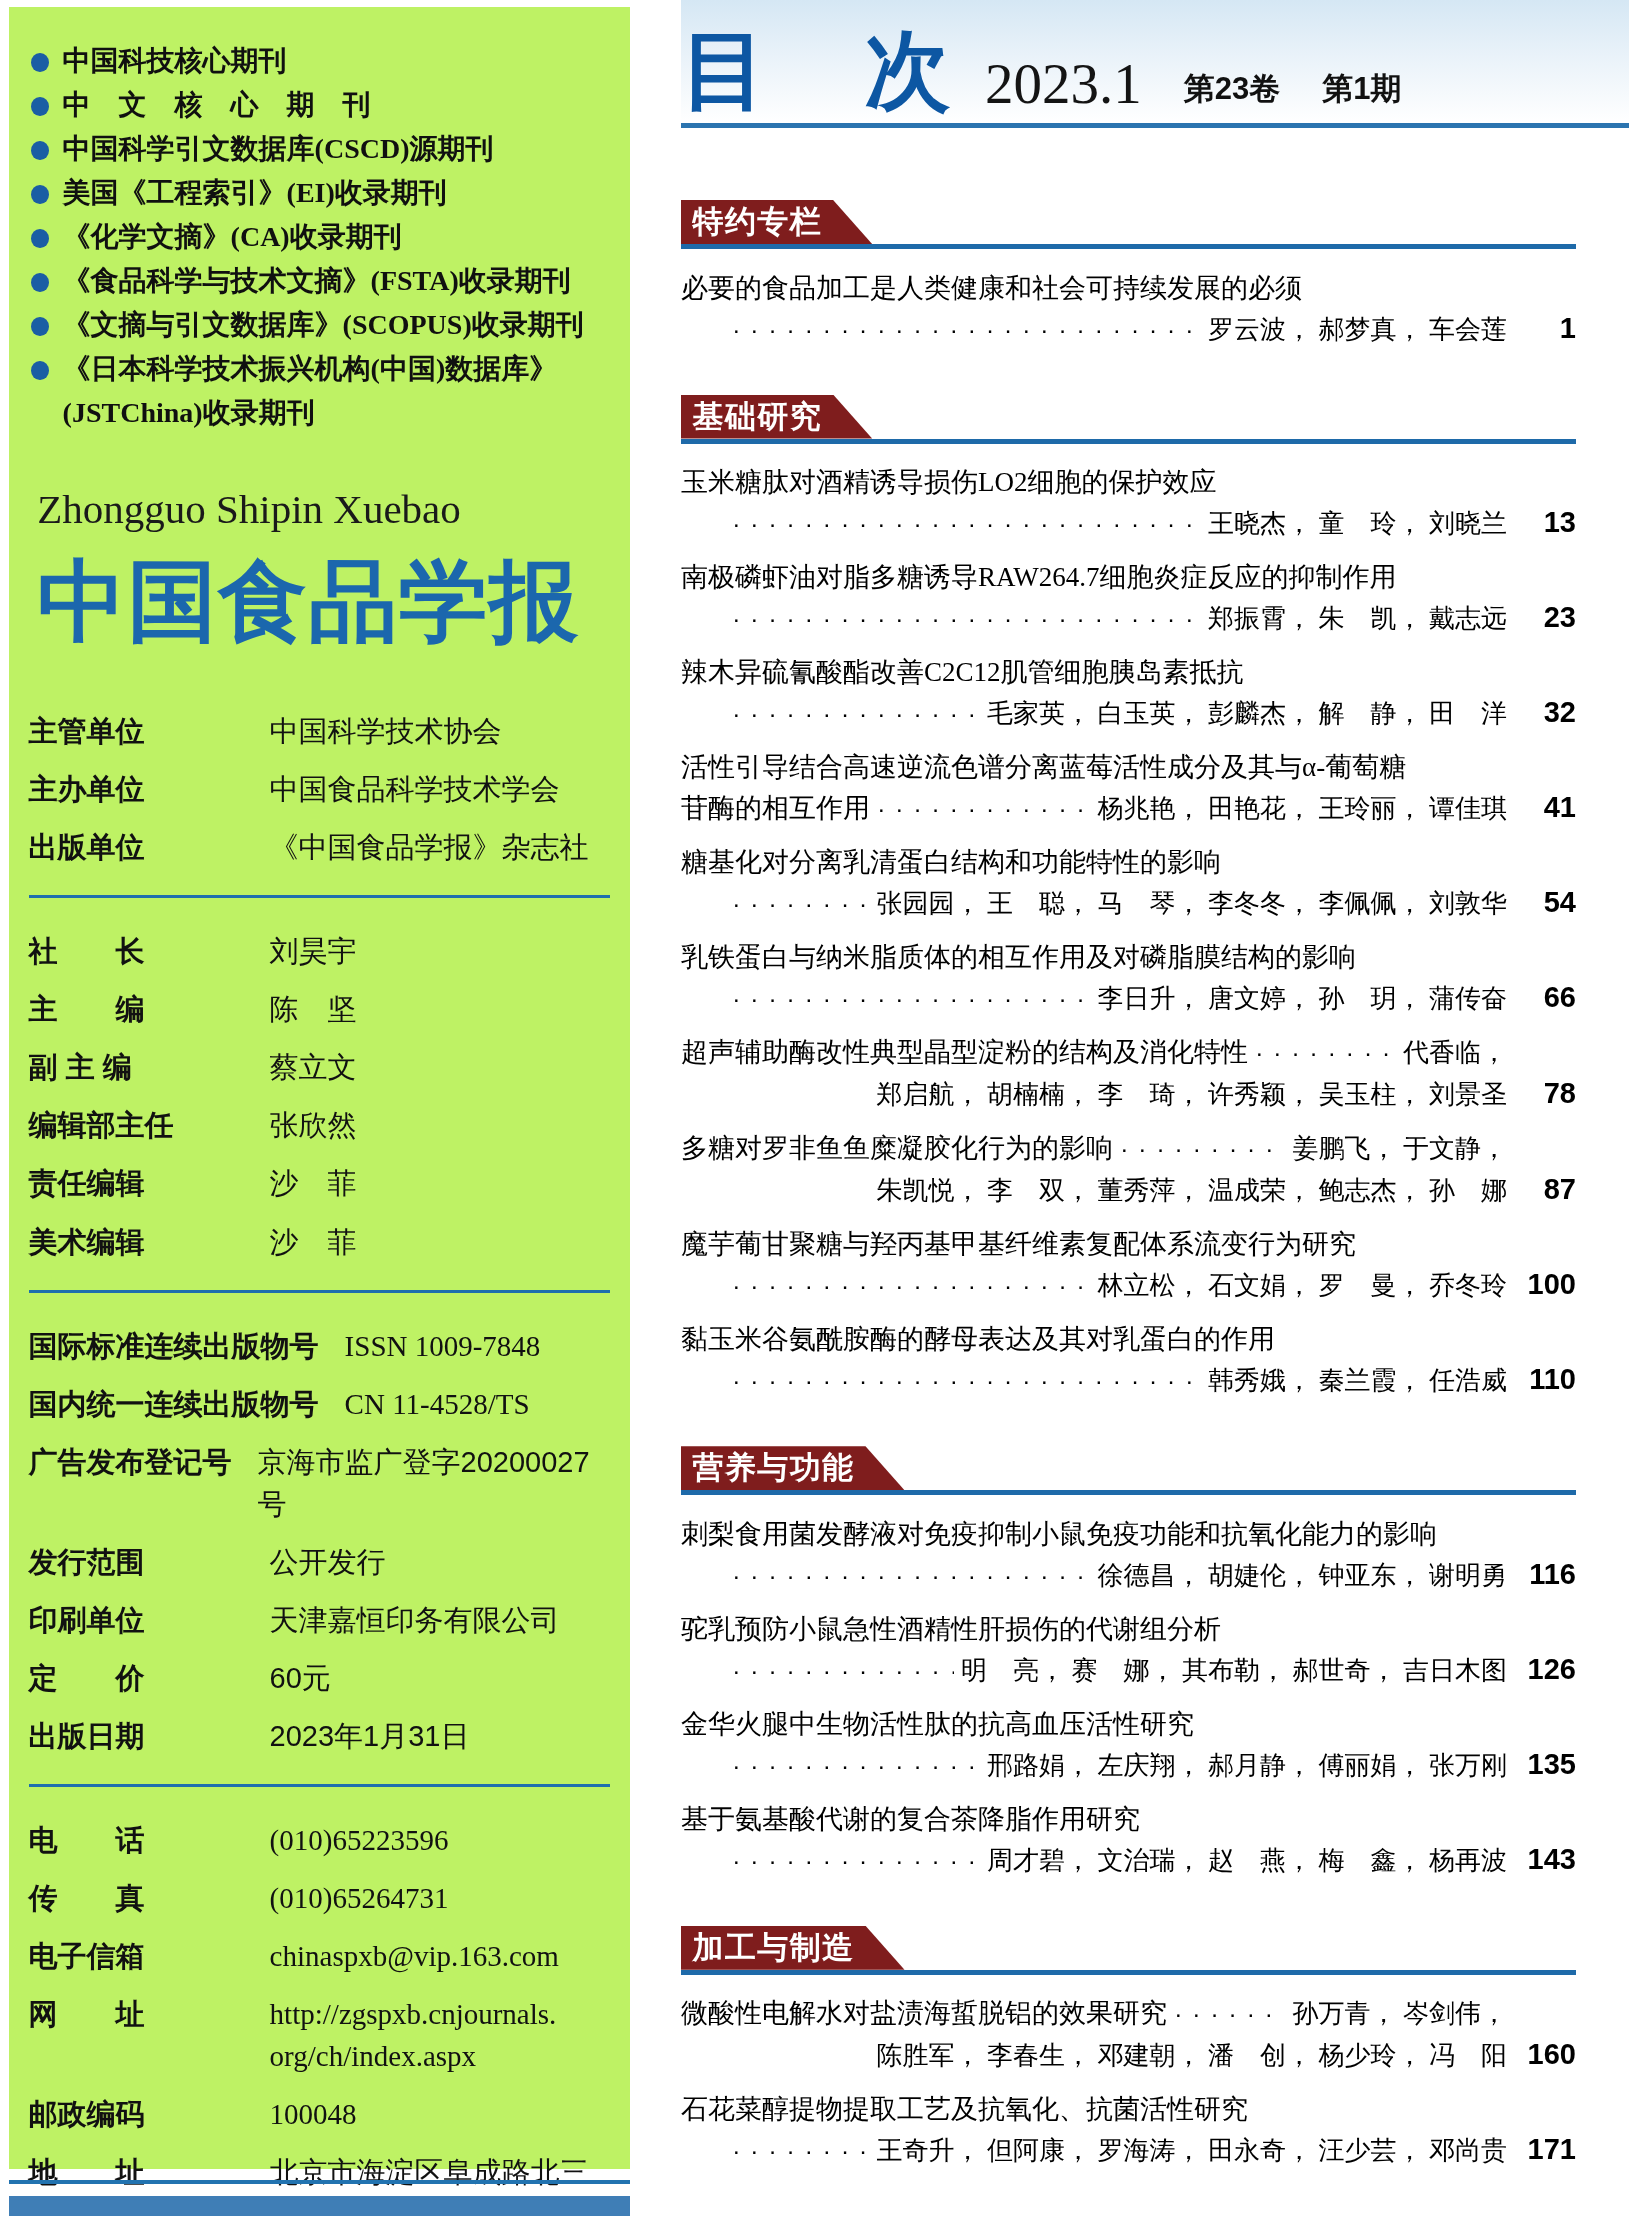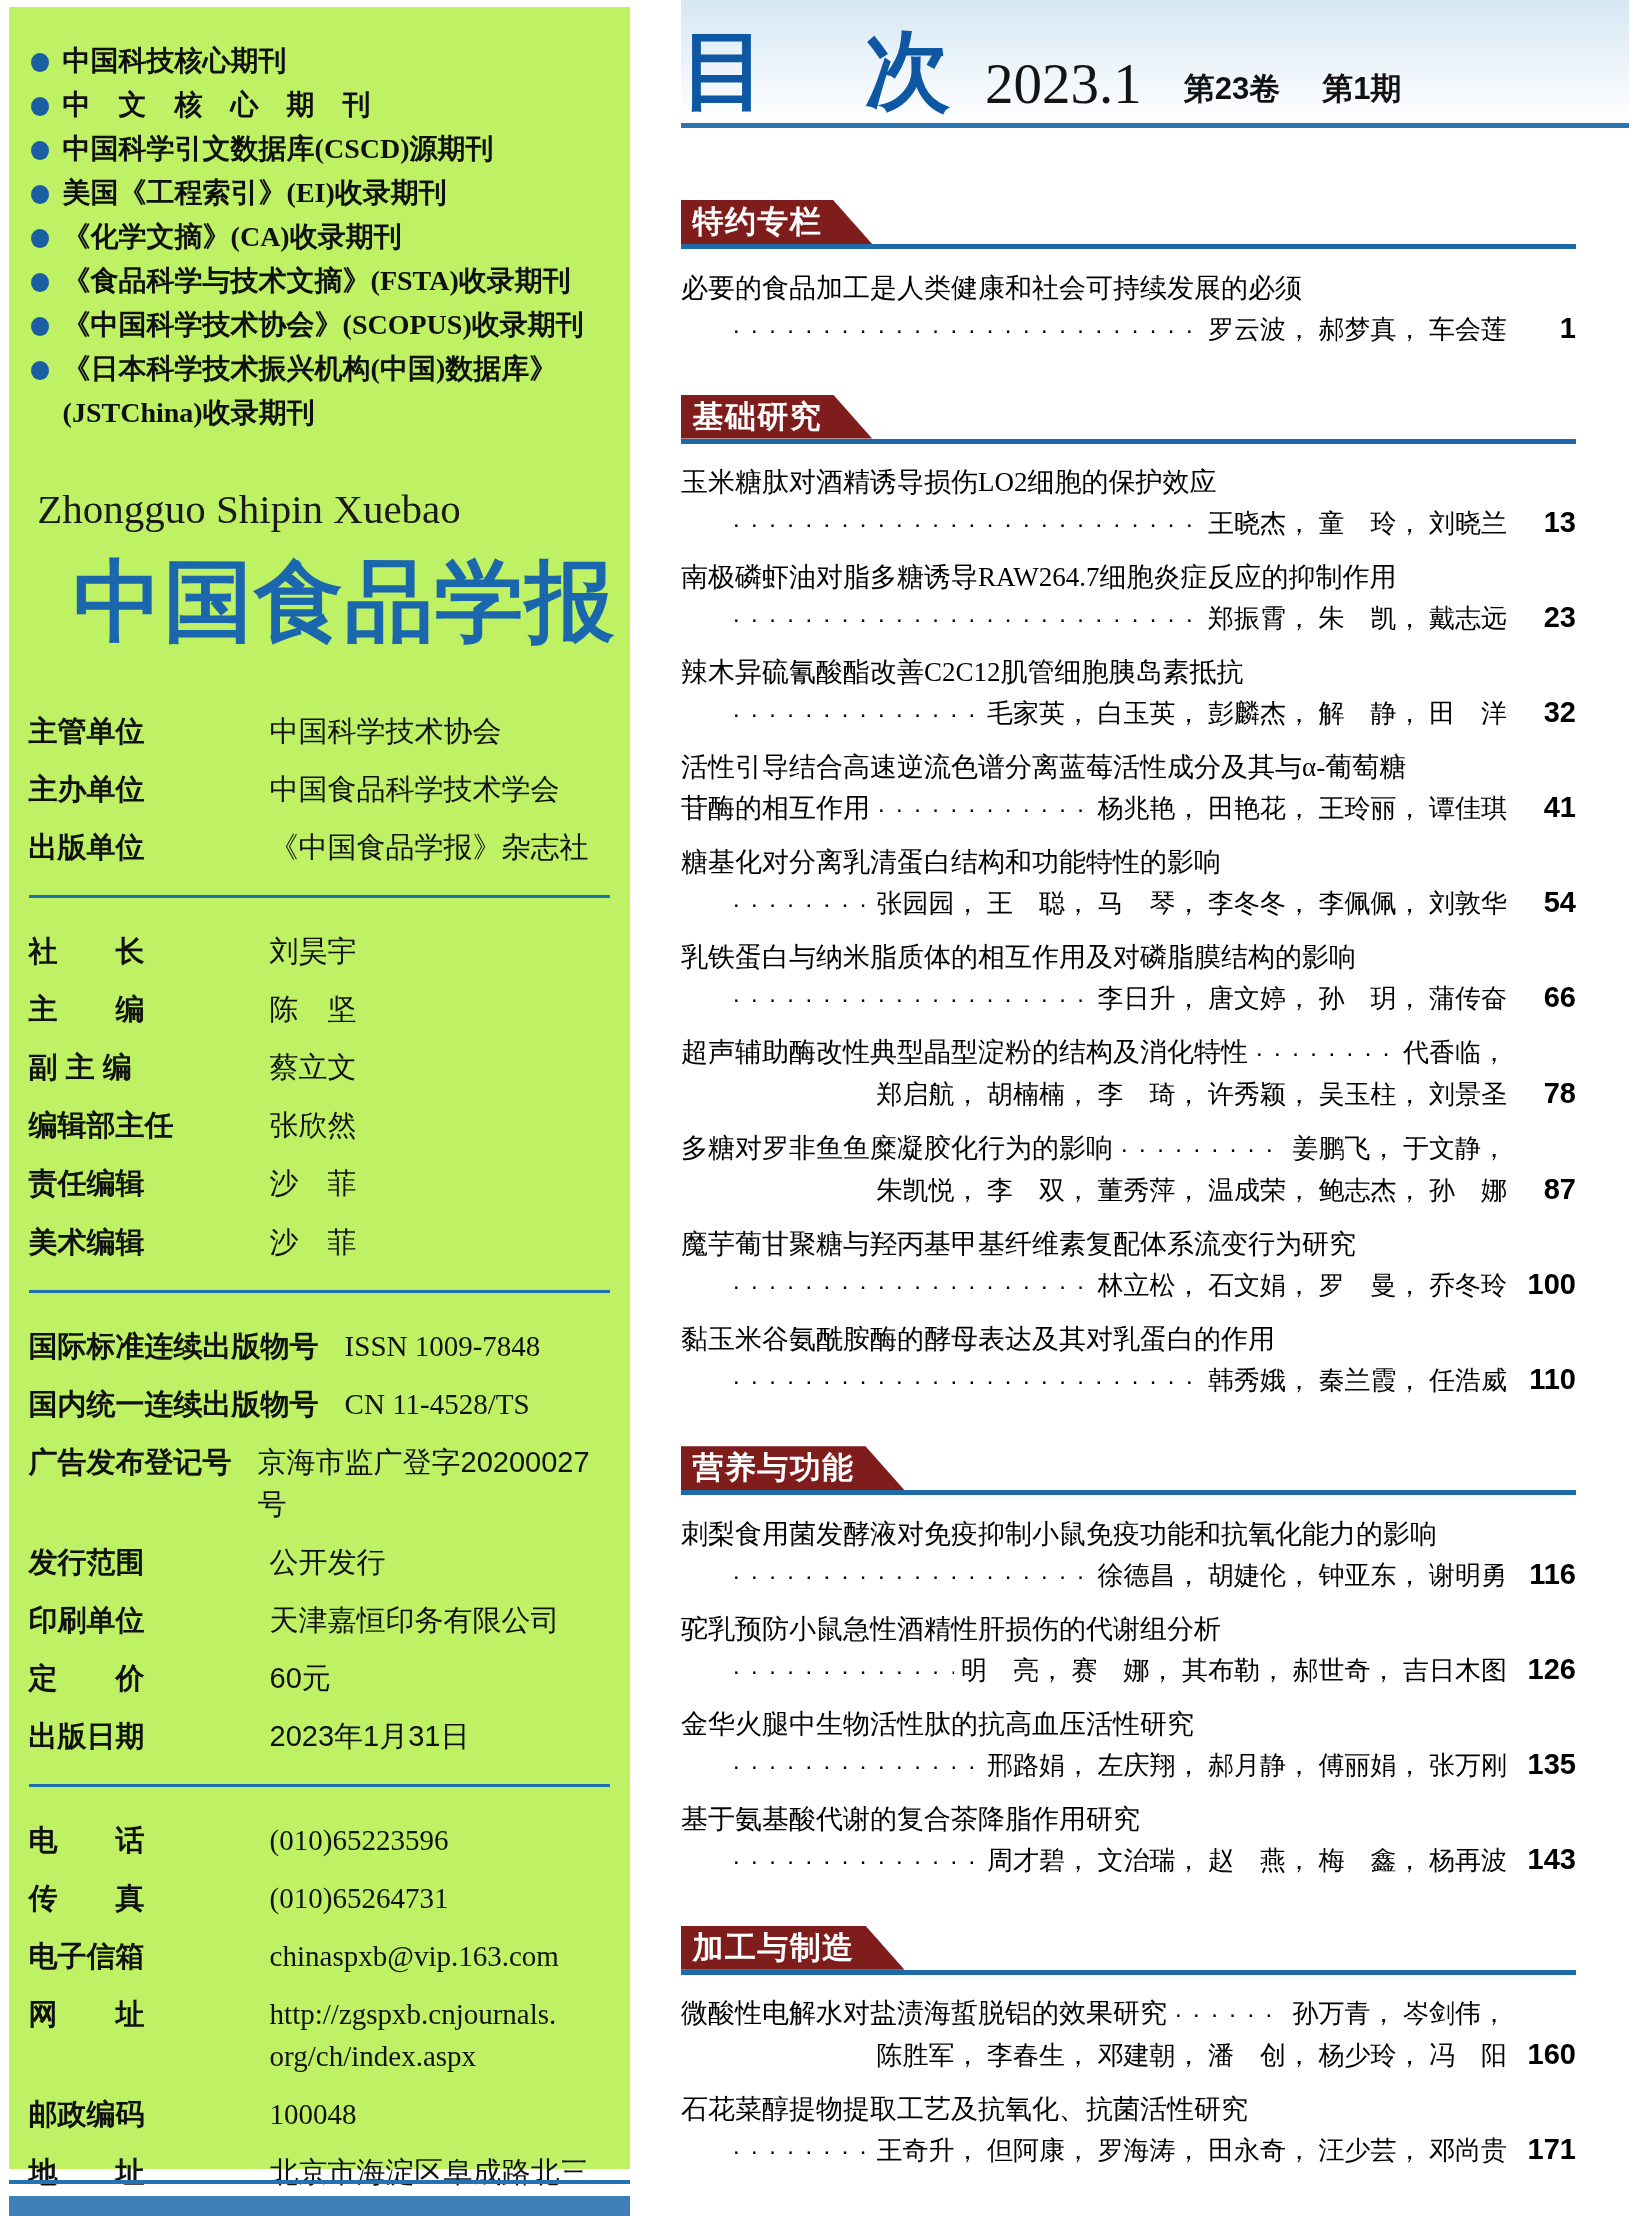--- a/index.html
+++ b/index.html
@@ -27,21 +27,21 @@
   }
   .badge-l2{display:block}
   .spread{display:inline-block;width:308px;text-align:justify;text-align-last:justify}
   .logo{margin:50px 0 0 8.6px}
   .pinyin{
     font-family:"Liberation Serif","DejaVu Serif",serif;
     font-size:41px;color:#1a1a1a;letter-spacing:0px;white-space:nowrap;
   }
   .cnname{
     margin-top:21.5px;font-weight:700;font-size:89px;line-height:1.05;
-    color:#1b67ad;letter-spacing:1.4px;white-space:nowrap;margin-left:36px;
+    color:#1b67ad;letter-spacing:1.4px;white-space:nowrap;
   }
   .kv{margin-top:0}
   .kv .row{display:flex;align-items:baseline;margin-bottom:16px}
   .kv .k{flex:0 0 241px;font-weight:700;font-size:29px;line-height:1.15;white-space:nowrap}
   .kv .row.autok .k{flex:0 0 auto;margin-right:26px}
   .kv .v{font-size:29px;line-height:1.45}
   .kv .v.serif{font-family:"Liberation Serif","DejaVu Serif",serif;font-size:29px}
   .org{margin-top:62px}
   .divider{border:none;border-top:3.6px solid #1e6fae;margin:27px 0 32px 0}
   .sb-footline{position:absolute;left:8.6px;top:2180px;width:621px;height:4.3px;background:#2273b0}
@@ -102,21 +102,21 @@
 
 <div class="sidebar">
   <div class="sb-inner">
     <ul class="badges" id="badges">
         <li><span class="bullet"></span><span>中国科技核心期刊</span></li>
         <li><span class="bullet"></span><span class="spread">中文核心期刊</span></li>
         <li><span class="bullet"></span><span>中国科学引文数据库(CSCD)源期刊</span></li>
         <li><span class="bullet"></span><span>美国《工程索引》(EI)收录期刊</span></li>
         <li><span class="bullet"></span><span>《化学文摘》(CA)收录期刊</span></li>
         <li><span class="bullet"></span><span>《食品科学与技术文摘》(FSTA)收录期刊</span></li>
-        <li><span class="bullet"></span><span>《中国科学技术协会》(SCOPUS)收录期刊</span></li>
+        <li><span class="bullet"></span><span>《文摘与引文数据库》(SCOPUS)收录期刊</span></li>
         <li><span class="bullet"></span><span>《日本科学技术振兴机构(中国)数据库》</span><span class="badge-l2">(JSTChina)收录期刊</span></li>
       </ul>
 
     <div class="logo">
       <div class="pinyin">Zhongguo Shipin Xuebao</div>
       <div class="cnname">中国食品学报</div>
     </div>
 
     <div class="kv org" id="orgRows">
         <div class="row">

